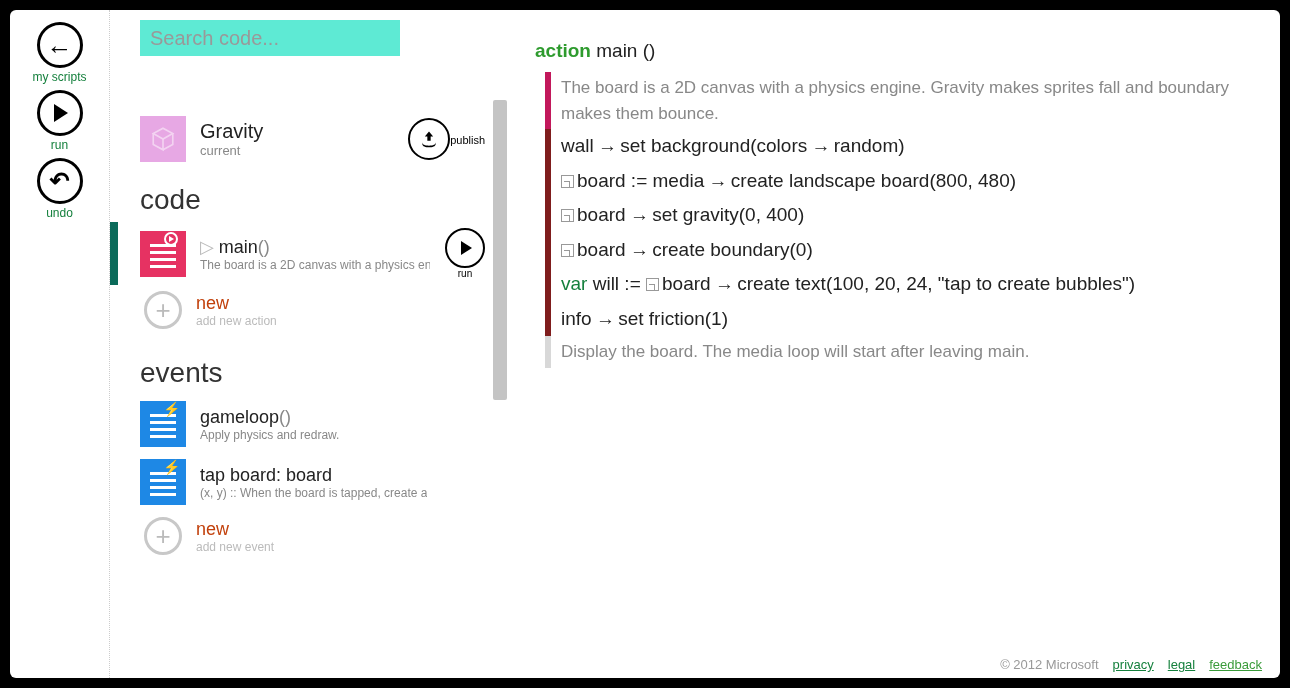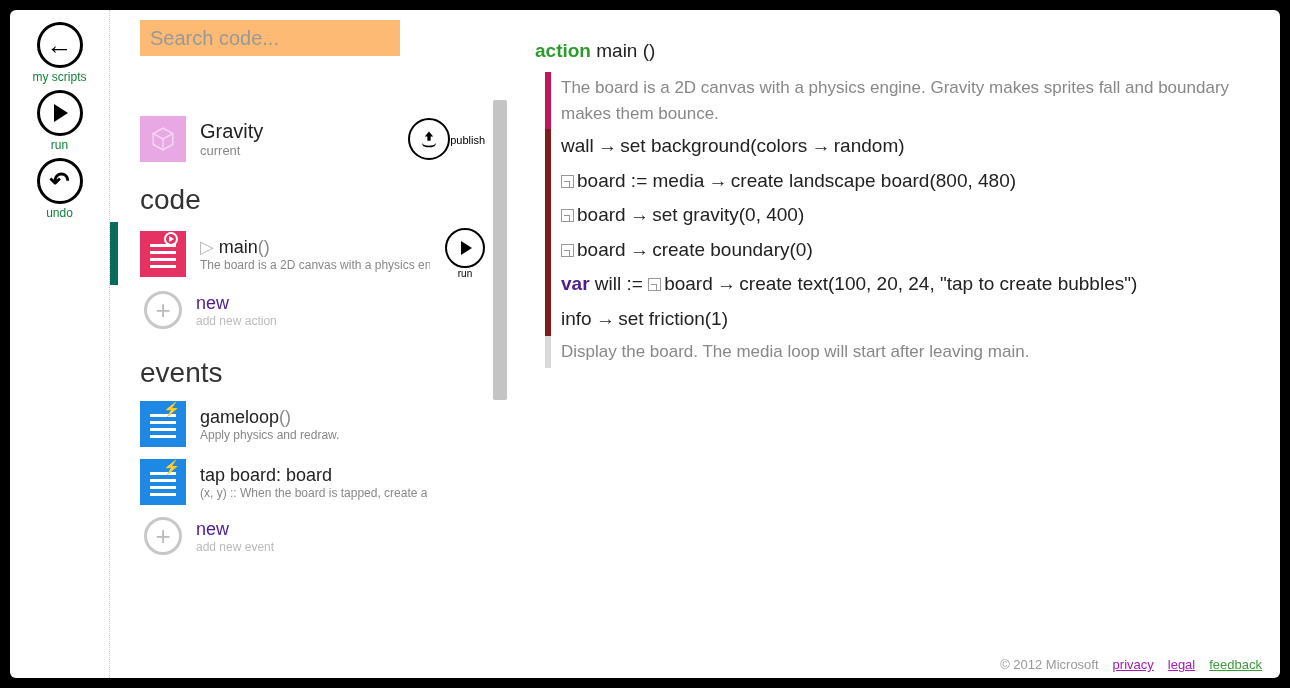--- a/index.html
+++ b/index.html
@@ -55,21 +55,21 @@
   .undo-sym { font-size: 24px; font-weight: bold; }
 
   
   .mid {
     width: 395px;
     position: relative;
     padding: 10px 20px 10px 30px;
   }
   .search {
     width: 260px; height: 36px;
-    background: #fdba74;
+    background: #5eead4;
     border: none;
     font-size: 20px;
     padding: 0 10px;
     color: #666;
   }
   .search::placeholder { color: #999; }
   .proj-row {
     display: flex; align-items: center;
     margin-top: 60px;
     gap: 14px;
@@ -134,41 +134,41 @@
     display:flex;flex-direction:column;align-items:center;
   }
   .item .runbtn .circle-btn{width:40px;height:40px;border-width:2px;}
   .item .runbtn .sub{font-size:10px;}
   .new-circle {
     width:38px;height:38px;border:3px solid #c8c8c8;border-radius:50%;
     display:flex;align-items:center;justify-content:center;
     margin-left:4px;
     color:#bbb;font-size:26px;font-weight:300;line-height:1;
   }
-  .item.new .txts .t1{ color:#4c1d95;}
+  .item.new .txts .t1{ color:#c2410c;}
   .item.new .txts .t2{ color:#bbb;}
   .scrollbar {
     position:absolute;
     right: -2px;
     top: 90px;
     width: 14px; height: 300px;
     background:#c4c4c4;
     border-radius: 2px;
   }
   
   .code {
     flex: 1;
     padding: 30px 30px 0 30px;
     font-size: 19px;
     color:#222;
     overflow: hidden;
   }
   .code .hdr { margin-bottom: 10px;}
   .code .kw-action { color:#2e9b2e; font-weight:bold; }
-  .code .kw-var { color:#4c1d95; font-weight:bold; }
+  .code .kw-var { color:#15803d; font-weight:normal; }
   .codeline {
     border-left: 6px solid #7f1d1d;
     padding: 3px 0 3px 10px;
     margin-left: 10px;
     line-height: 1.5;
   }
   .codeline.comment {
     border-left-color:#c2185b;
     color:#888;
     font-size:17px;
@@ -190,21 +190,21 @@
   }
   .arr { letter-spacing:-1px;}
   
   .footer {
     position:absolute;
     right: 18px; bottom: 6px;
     font-size: 13px;
     color:#999;
     display:flex; gap:14px; align-items:center;
   }
-  .footer a { color:#a21caf; text-decoration: underline; cursor:pointer;}
+  .footer a { color:#15803d; text-decoration: underline; cursor:pointer;}
   .footer a.feedback { color:#3a9b3a; }
 </style>
 </head>
 <body>
 
 <div class="frame">
 
   <div class="sidebar">
     <div class="side-btn">
       <div class="circle-btn">

